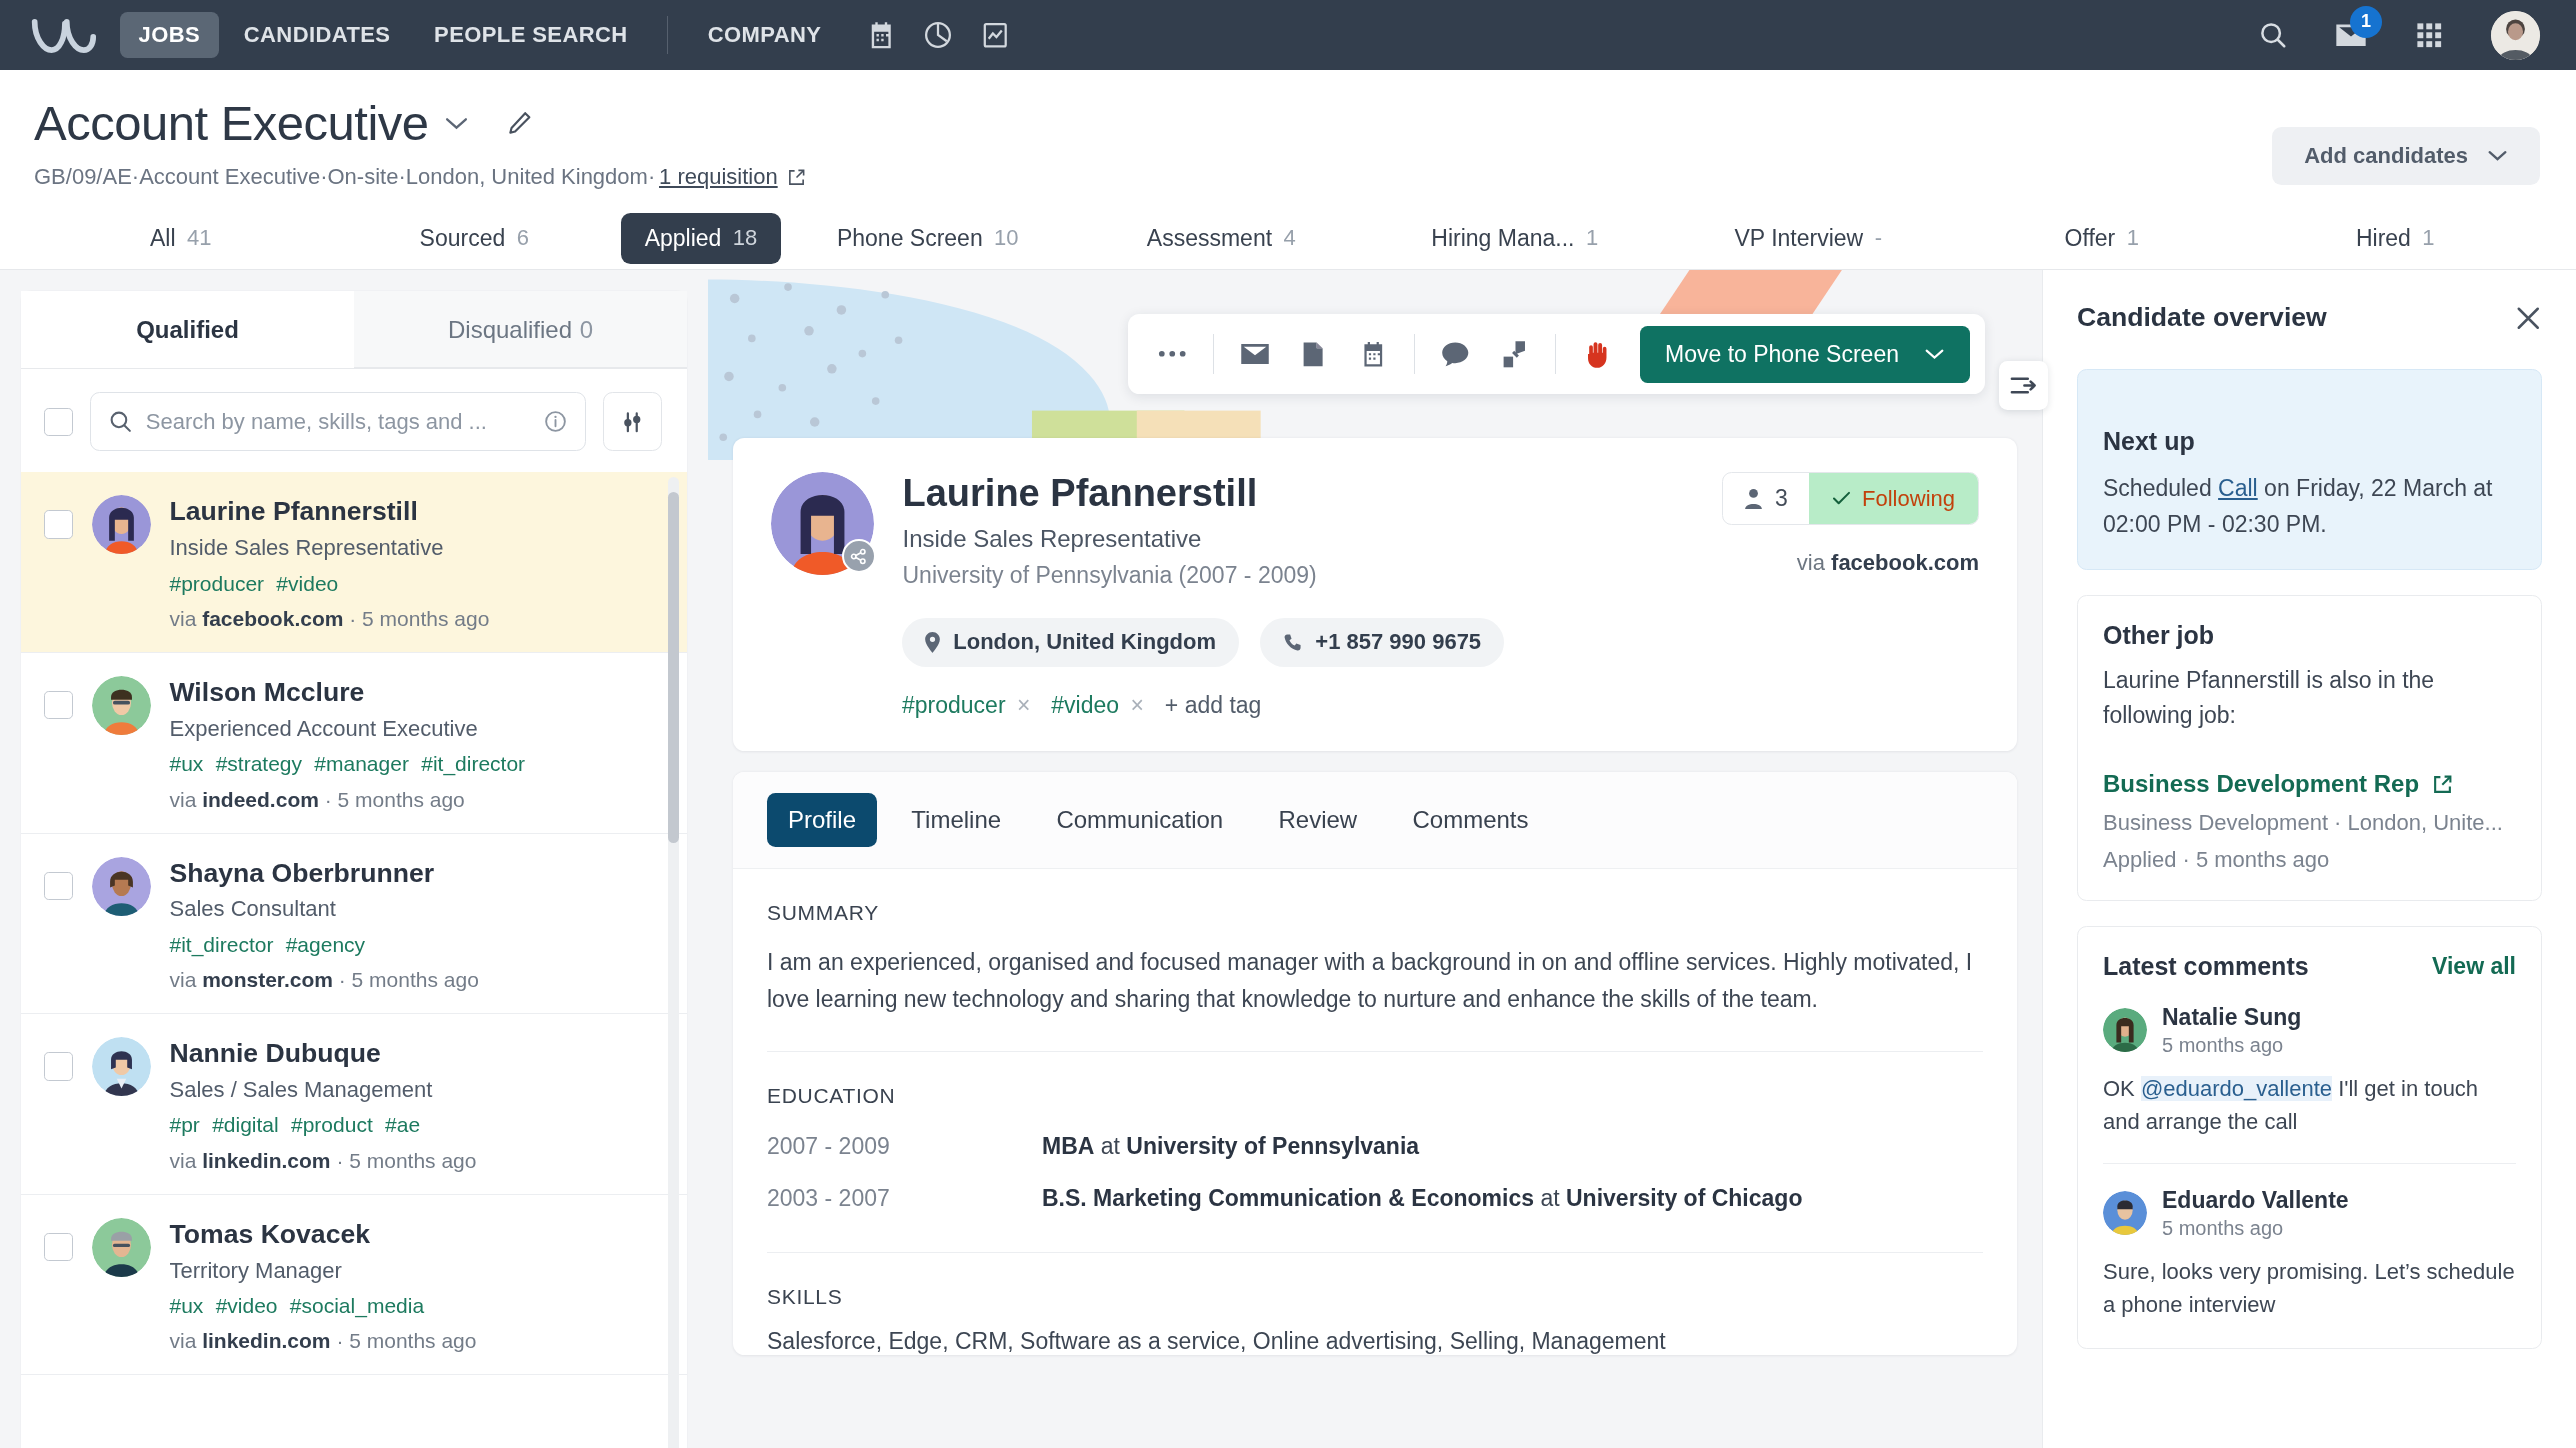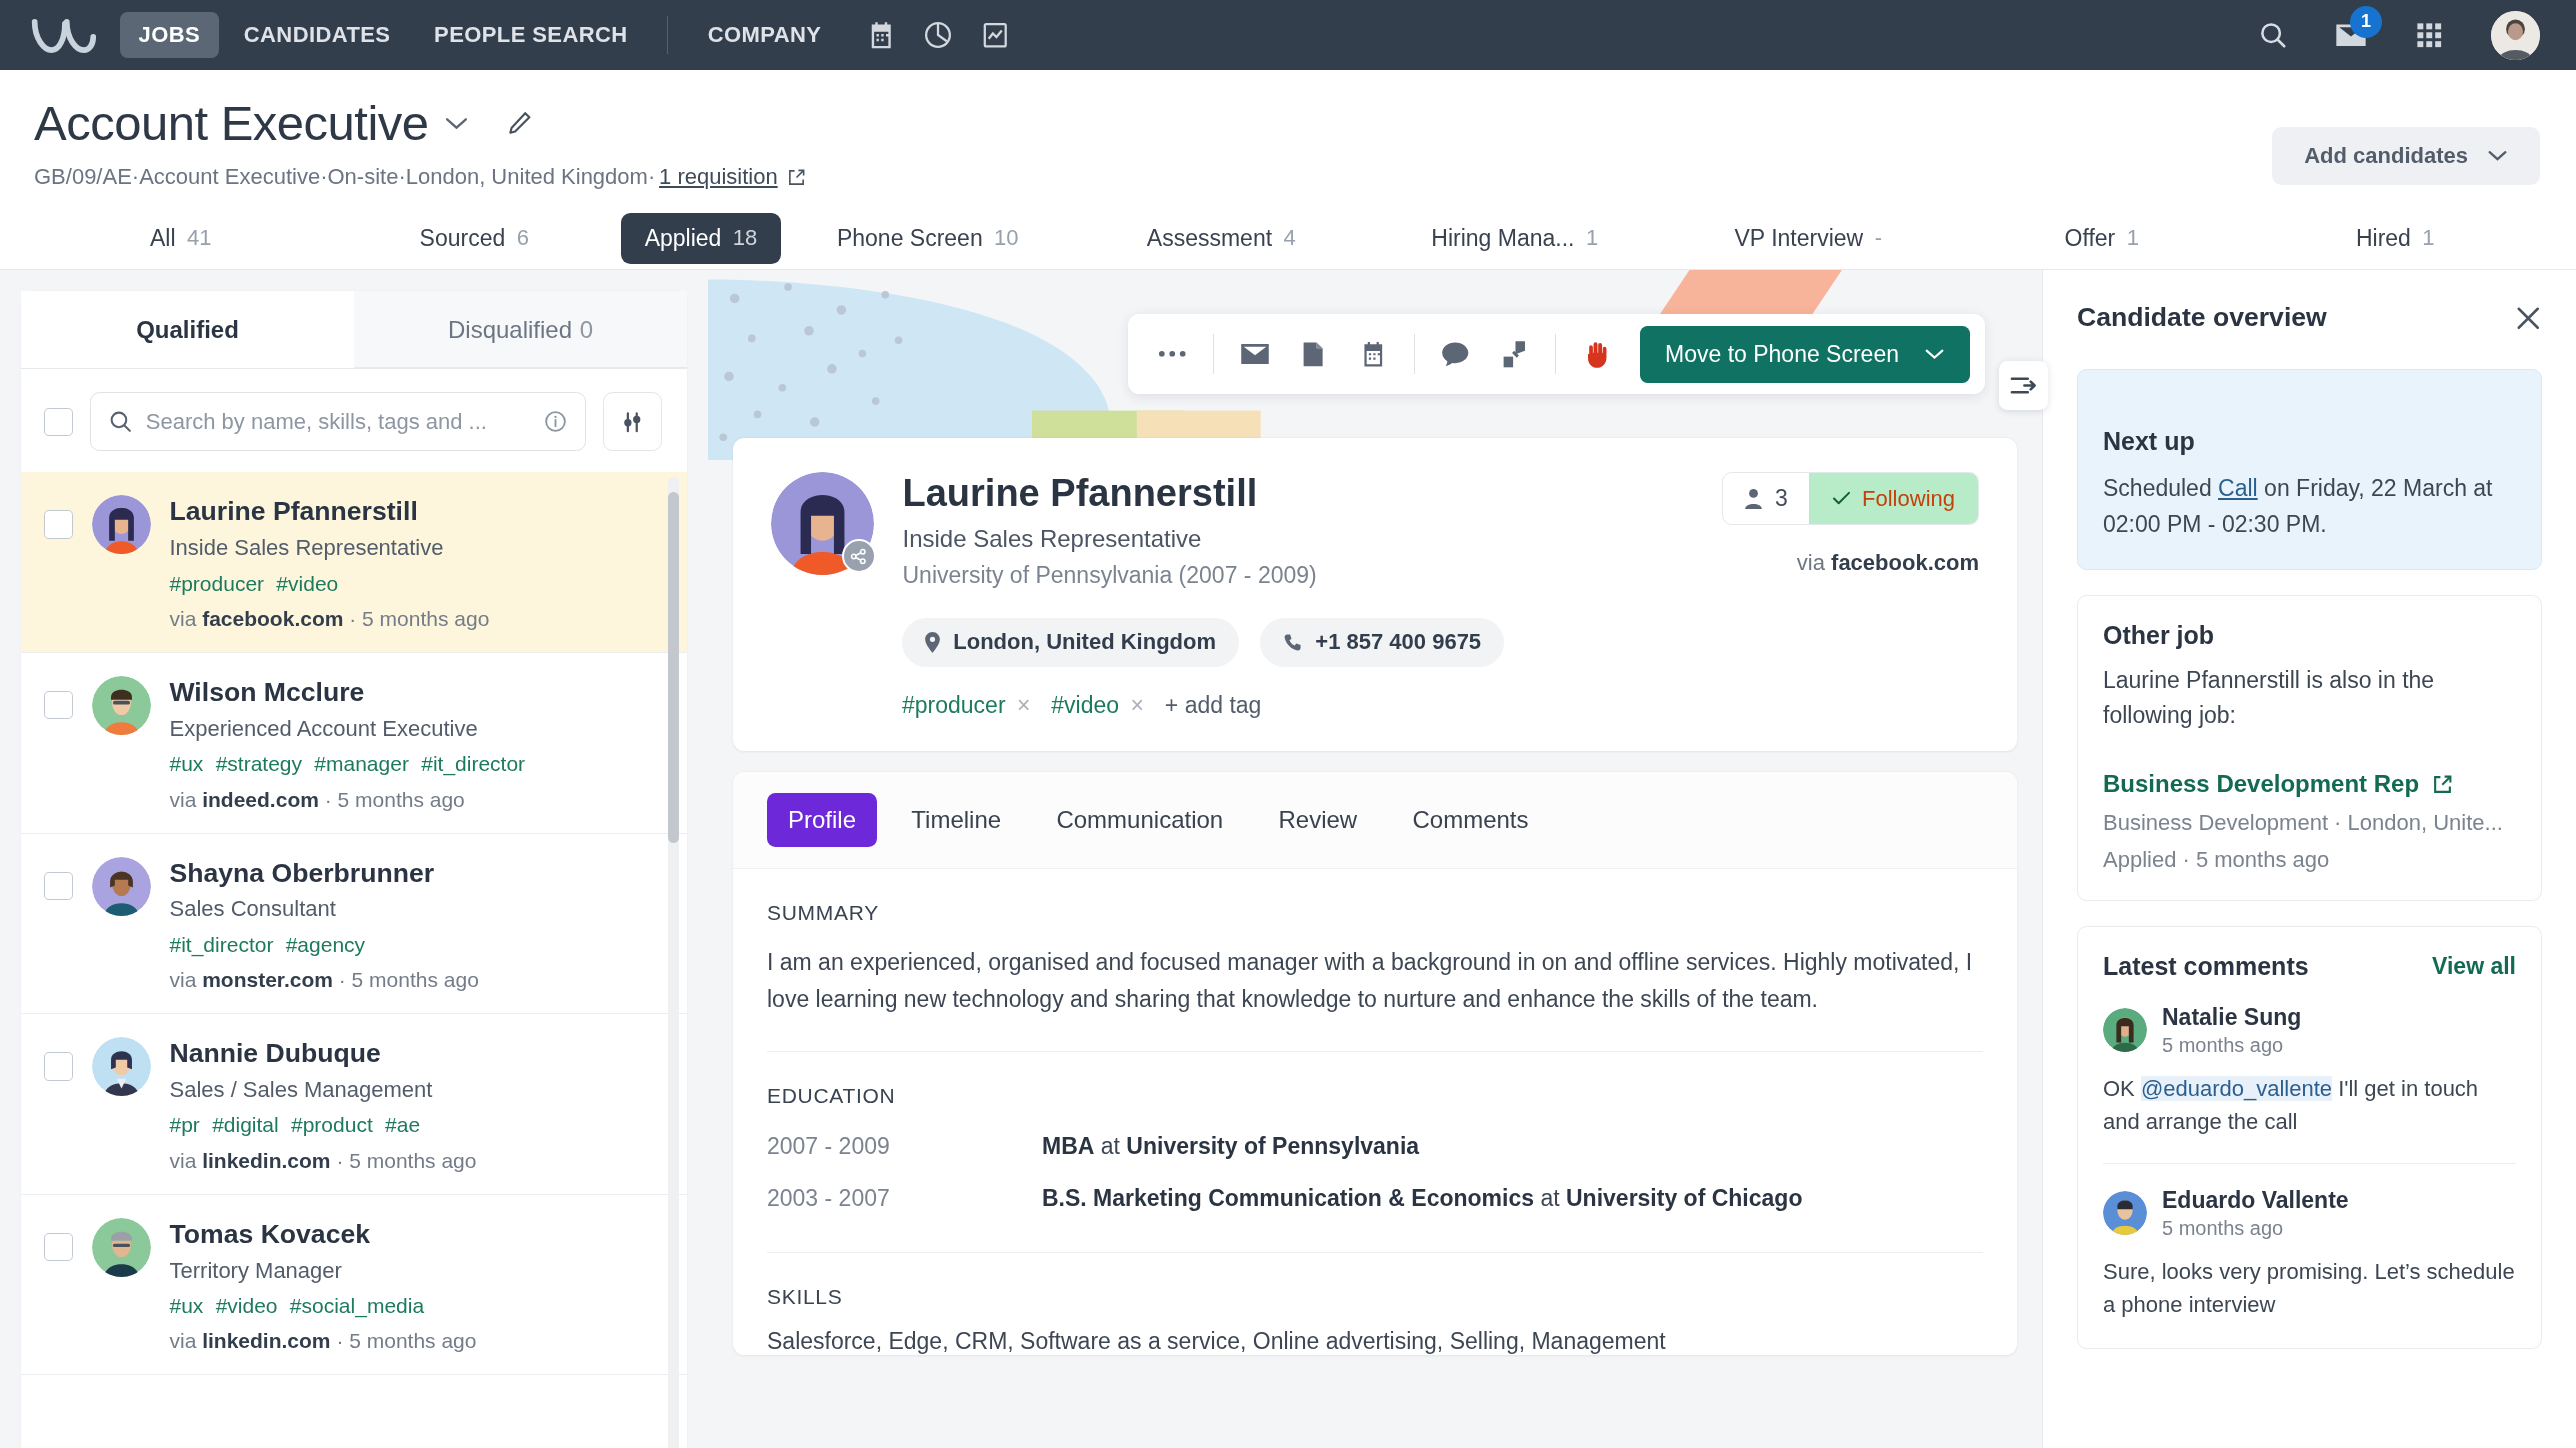--- a/index.html
+++ b/index.html
@@ -199,21 +199,21 @@
   }
   .tagline .x { color: #aab1ba; margin: 0 13.3px 0 3.8px; cursor: pointer; }
   .tagline .addt { color: #525c6a; cursor: pointer; }
 
   .profcard {
     background: #fff; border-radius: 11.4px; margin-top: 21px;
     box-shadow: 0 0.9px 2.8px rgba(20,30,50,.08); overflow: hidden;
   }
   .ptabs { display: flex; align-items: center; gap: 13.3px; padding: 21px 34px; background: #fcfcfd; border-bottom:0.9px solid #eef0f2;}
   .ptab { font-size: 24px; color: #39424f; padding: 13.3px 21px; border-radius: 8.5px; cursor: pointer; }
-  .ptab.active { background: #6d28d9; color: #fff; }
+  .ptab.active { background: #0c4a6e; color: #fff; }
   .pbody { padding: 32px 34px 0 34px; }
   .sec-h { font-size: 21px; color: #3a4350; letter-spacing: 0.7px; font-weight: normal; }
   .sec-p { font-size: 23px; color: #3d4653; line-height: 1.58; margin-top: 19px; }
   .eduline { display: flex; margin-top: 25px; font-size: 23px; }
   .eduline .yr { width: 275px; color: #7b838f; flex: 0 0 275px;}
   .eduline .txt { color: #3d4653; }
   .eduline .txt b { color: #2b3442; }
   .hr { height: 0.9px; background: #eceef1; margin: 40px 0 0 0;}
   .skills { font-size: 23px; color: #3d4653; margin-top: 19px; }
 
@@ -714,21 +714,21 @@
                 </svg>
             </span>
             <span>London, United Kingdom</span>
           </div>
           <div class="chip">
             <span>
               <svg width="19" height="19" viewBox="0 0 20 20" fill="#5c6675">
                   <path d="M4.5 1.5 L7.5 1.5 L9 6 L6.8 7.6 C8 10.4 9.6 12 12.4 13.2 L14 11 L18.5 12.5 L18.5 15.5 C18.5 17.4 17 18.6 15.2 18.3 C8.4 17 3 11.6 1.7 4.8 C1.4 3 2.6 1.5 4.5 1.5 Z"></path>
                 </svg>
             </span>
-            <span>+1 857 400 9675</span>
+            <span>+1 857 990 9675</span>
           </div>
         </div>
 
         <div class="tagline">
           <span>#producer</span>
             <span class="x">×</span>
           <span>#video</span>
             <span class="x">×</span>
           <span class="addt">+&nbsp;<span>add tag</span></span>
         </div>

